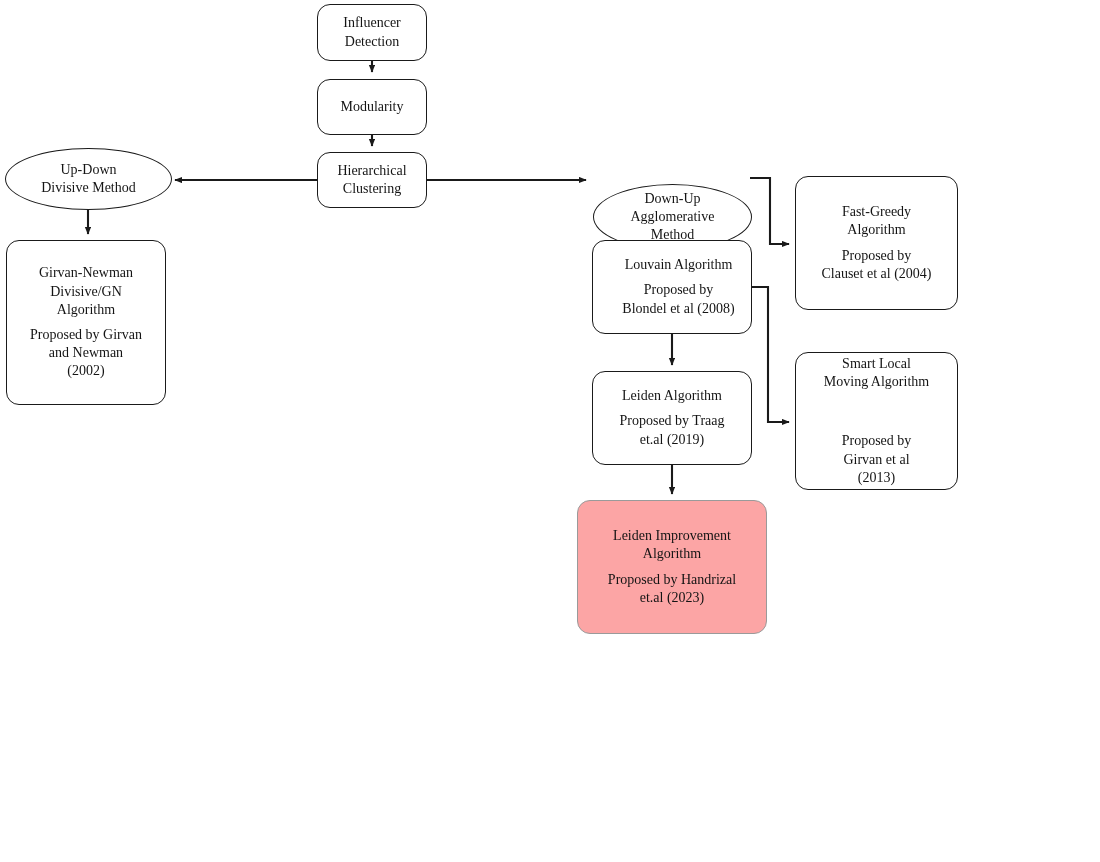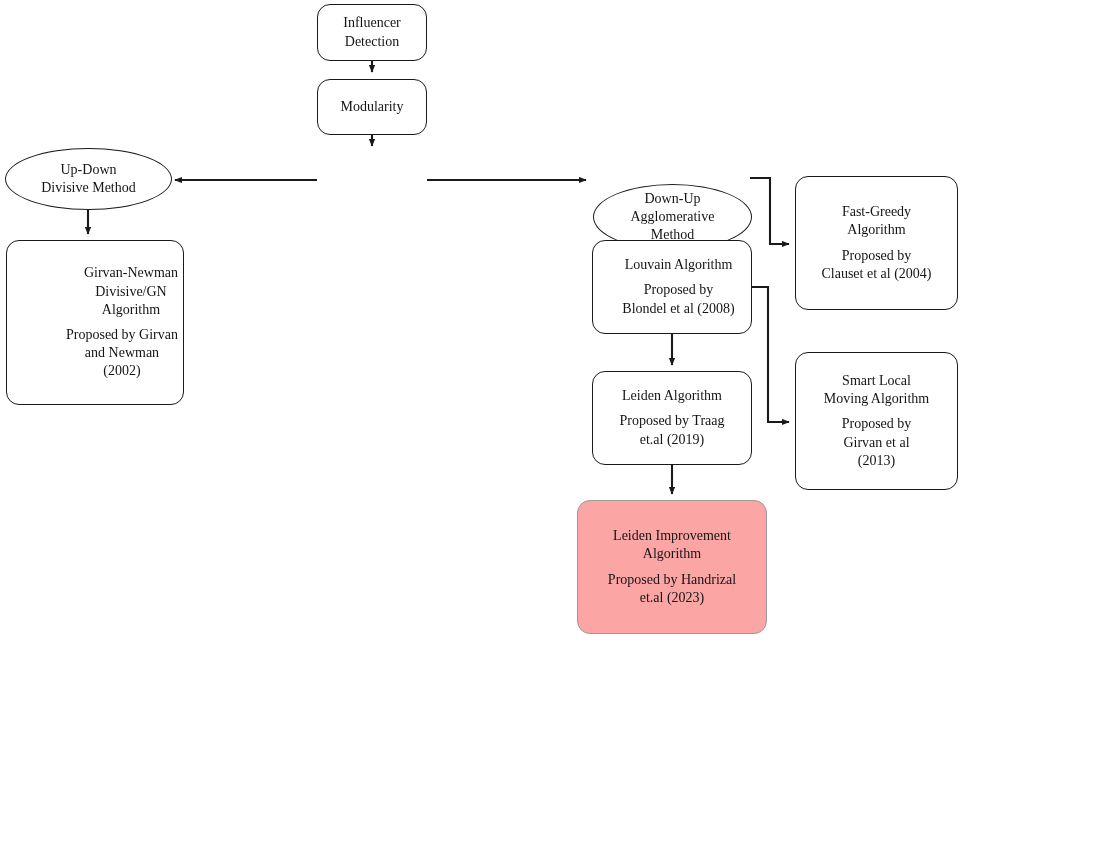--- a/index.html
+++ b/index.html
@@ -98,33 +98,37 @@
 
   <div class="node rounded" style="left:317px; top:4px; width:110px; height:57px;">
     <span class="line">Influencer</span>
     <span class="line">Detection</span>
   </div>
 
   <div class="node rounded" style="left:317px; top:79px; width:110px; height:56px;text-align:right;">
     <span class="line">Modularity</span>
   </div>
 
+  <div class="node rounded" style="left:317px; top:152px; width:110px; height:56px;">
+    <span class="line">Hierarchical</span>
+    <span class="line">Clustering</span>
+  </div>
 
   <div class="node ellipse" style="left:5px; top:148px; width:167px; height:62px;">
     <span class="line">Up-Down</span>
     <span class="line">Divisive Method</span>
   </div>
 
   <div class="node ellipse" style="left:593px; top:146px; width:159px; height:66px;margin-top:38px;">
     <span class="line">Down-Up</span>
     <span class="line">Agglomerative</span>
     <span class="line">Method</span>
   </div>
 
-  <div class="node rounded" style="left:6px; top:240px; width:178px; height:165px;align-items:flex-end;">
+  <div class="node rounded" style="left:6px; top:240px; width:160px; height:165px;">
     <span class="blk">
       <span class="line">Girvan-Newman</span>
       <span class="line">Divisive/GN</span>
       <span class="line">Algorithm</span>
     </span>
     <span class="blk">
       <span class="line">Proposed by Girvan</span>
       <span class="line">and Newman</span>
       <span class="line">(2002)</span>
     </span>
@@ -165,21 +169,21 @@
     <span class="blk">
       <span class="line">Fast-Greedy</span>
       <span class="line">Algorithm</span>
     </span>
     <span class="blk">
       <span class="line">Proposed by</span>
       <span class="line">Clauset et al (2004)</span>
     </span>
   </div>
 
-  <div class="node rounded" style="left:795px; top:352px; width:163px; height:138px;">
+  <div class="node rounded" style="left:795px; top:352px; width:163px; height:138px;justify-content:space-between;">
     <span class="blk">
       <span class="line">Smart Local</span>
       <span class="line">Moving Algorithm</span>
     </span>
     <span class="blk">
       <span class="line">Proposed by</span>
       <span class="line">Girvan et al</span>
       <span class="line">(2013)</span>
     </span>
   </div>

